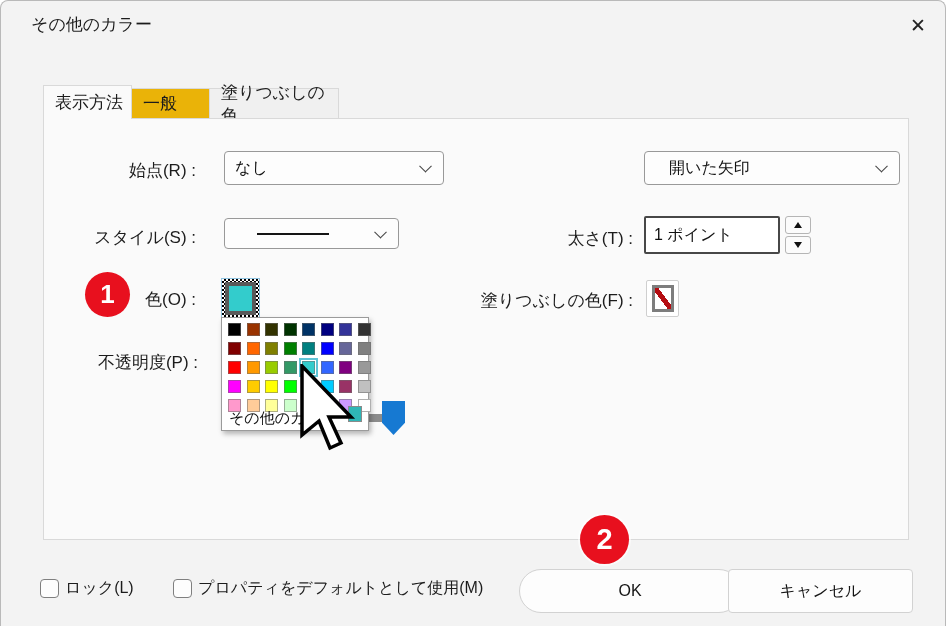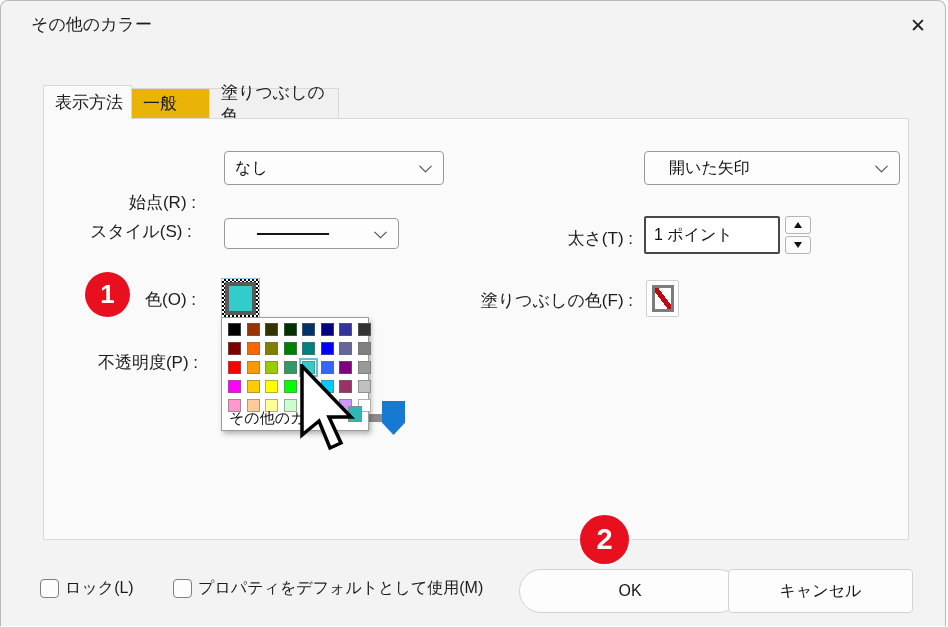--- a/index.html
+++ b/index.html
@@ -80,31 +80,31 @@
   </div>
   <div class="tab t2">
     <span>一般</span>
   </div>
   <div class="tab t3">
     <span>塗りつぶしの色</span>
   </div>
 
   <div class="panel"></div>
 
-  <div class="flabel" style="left:85px;top:158px;width:110px;margin-top:32px;">始点(R) :</div>
+  <div class="flabel" style="left:85px;top:158px;width:110px;">始点(R) :</div>
   <div class="dropdown" style="left:223px;top:150px;width:220px;height:34px;">
     <span class="dd-value">なし</span>
     <span class="chev"></span>
   </div>
   <div class="dropdown" style="left:643px;top:150px;width:256px;height:34px;padding-left:14px;">
     <span class="dd-value">開いた矢印</span>
     <span class="chev"></span>
   </div>
 
-  <div class="flabel" style="left:85px;top:219px;width:110px;text-align:center;">スタイル(S) :</div>
+  <div class="flabel" style="left:85px;top:225px;width:110px;">スタイル(S) :</div>
   <div class="dropdown" style="left:223px;top:217px;width:175px;height:31px;">
     <span class="line-preview"></span>
     <span class="chev"></span>
   </div>
   <div class="flabel" style="left:510px;top:226px;width:122px;">太さ(T) :</div>
   <div class="txtinput">
     <span>1 ポイント</span>
   </div>
   <div class="spinbtn" style="top:215px;">
     <span class="tri-up"></span>

